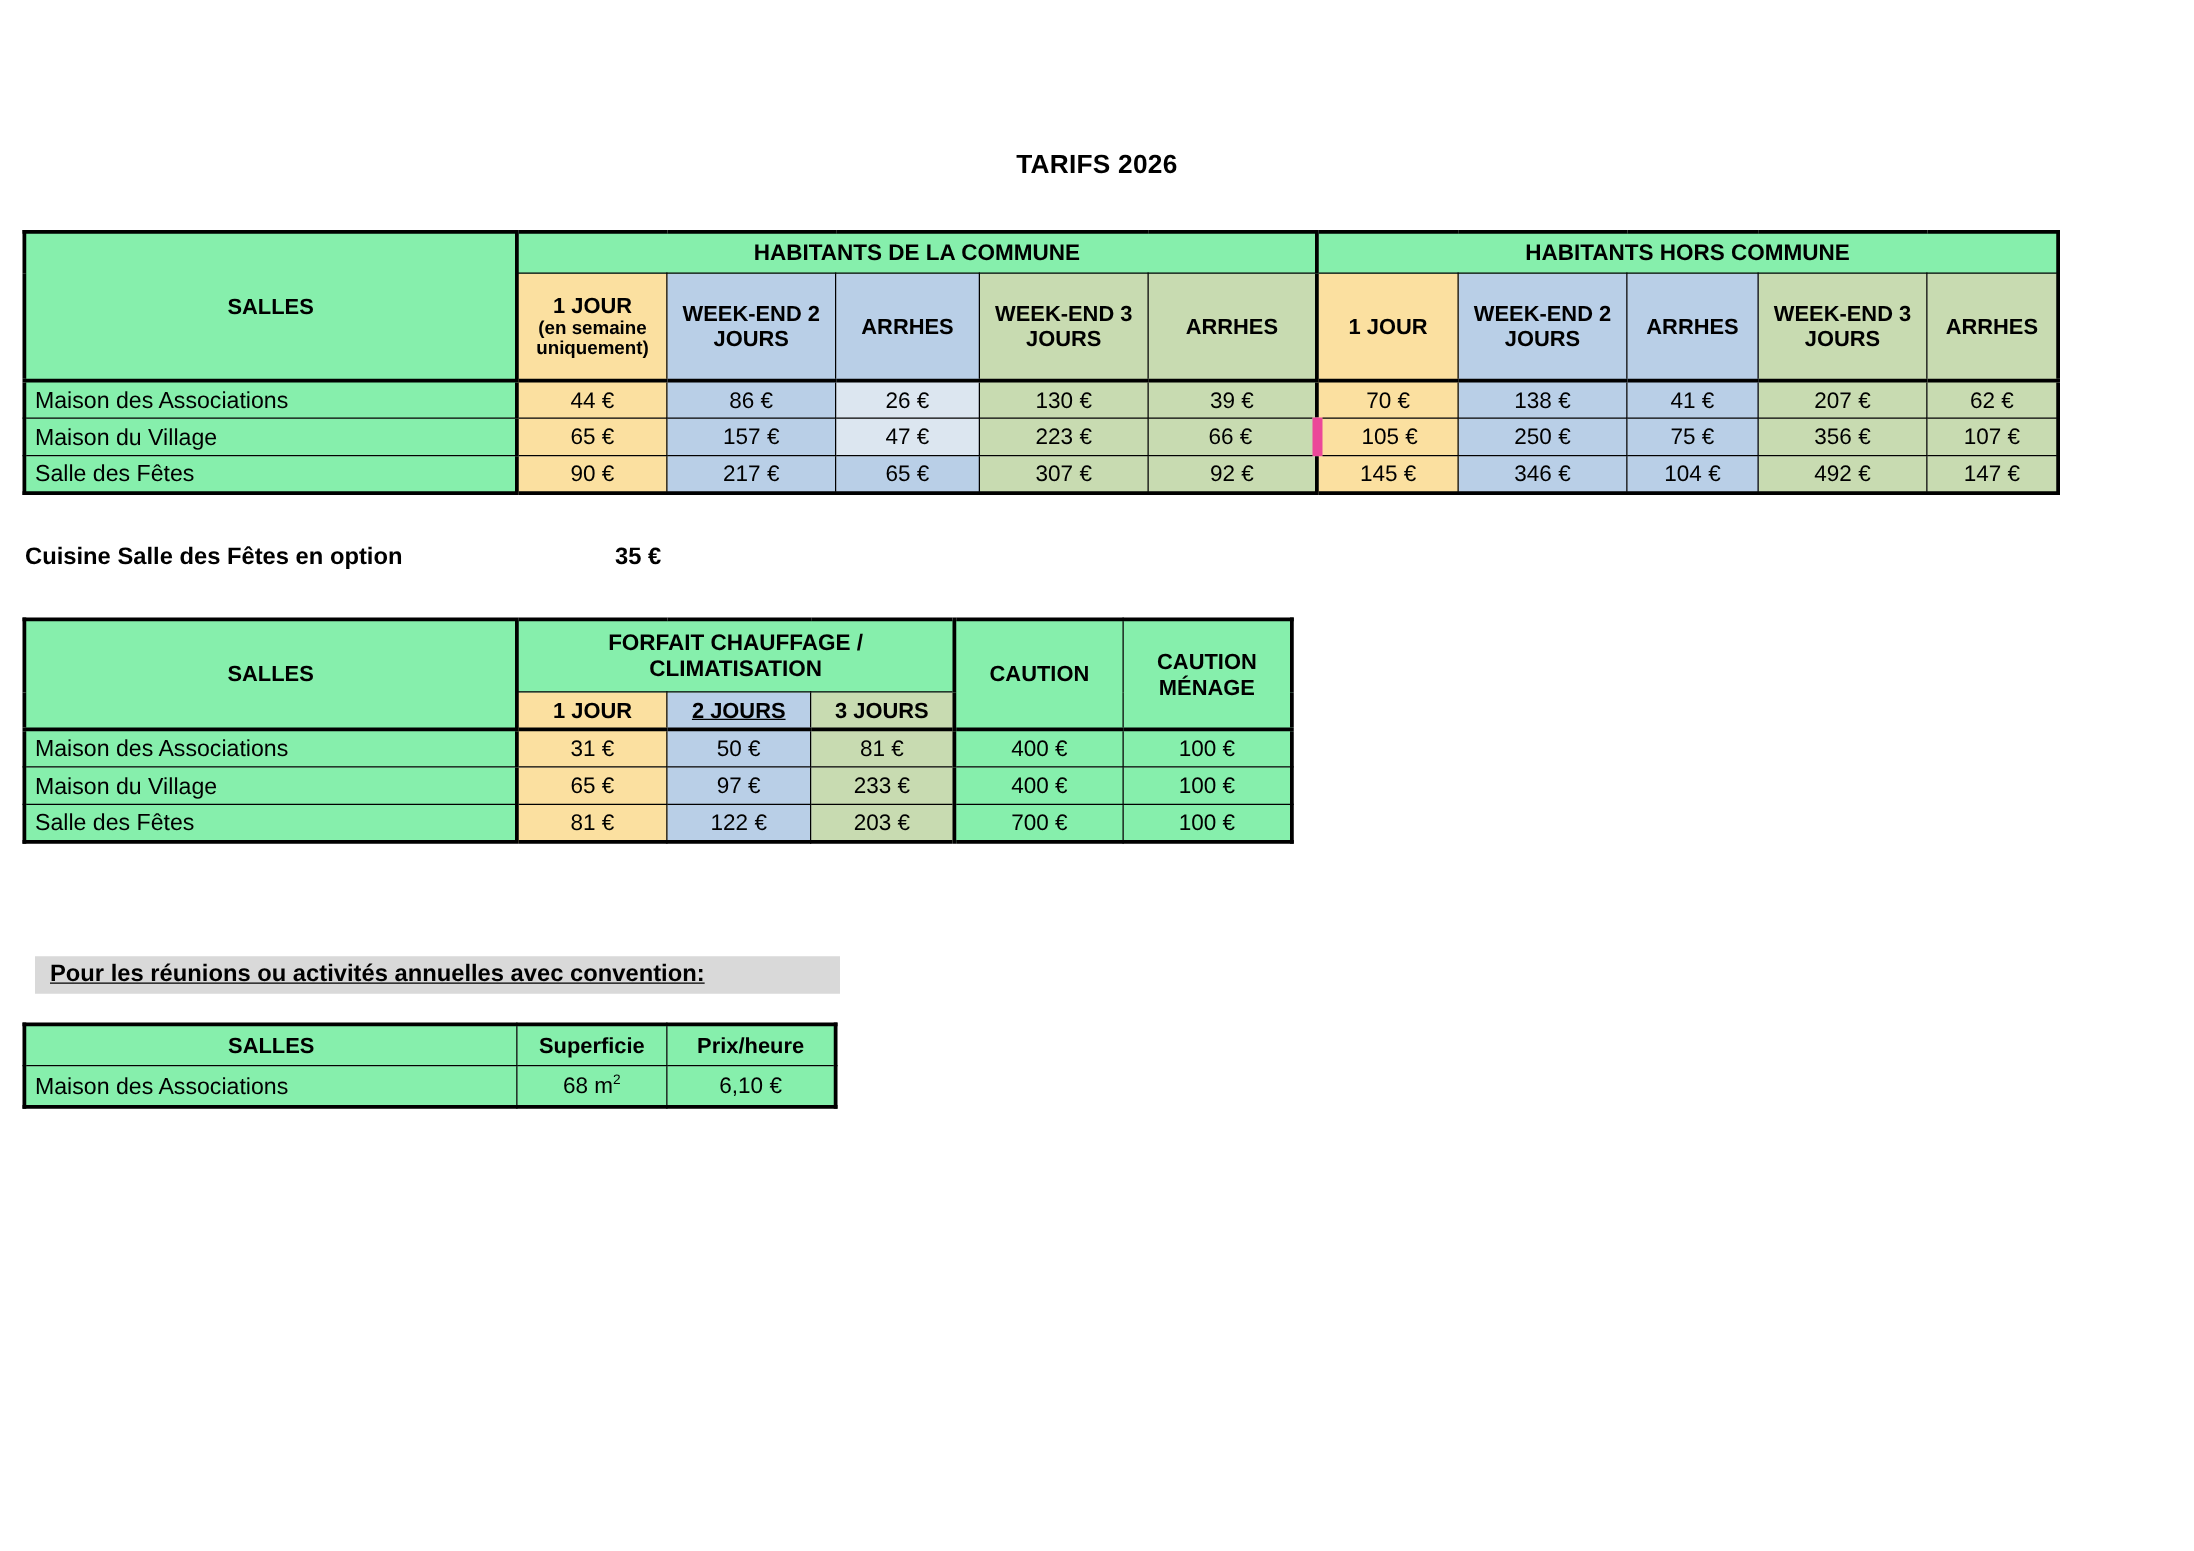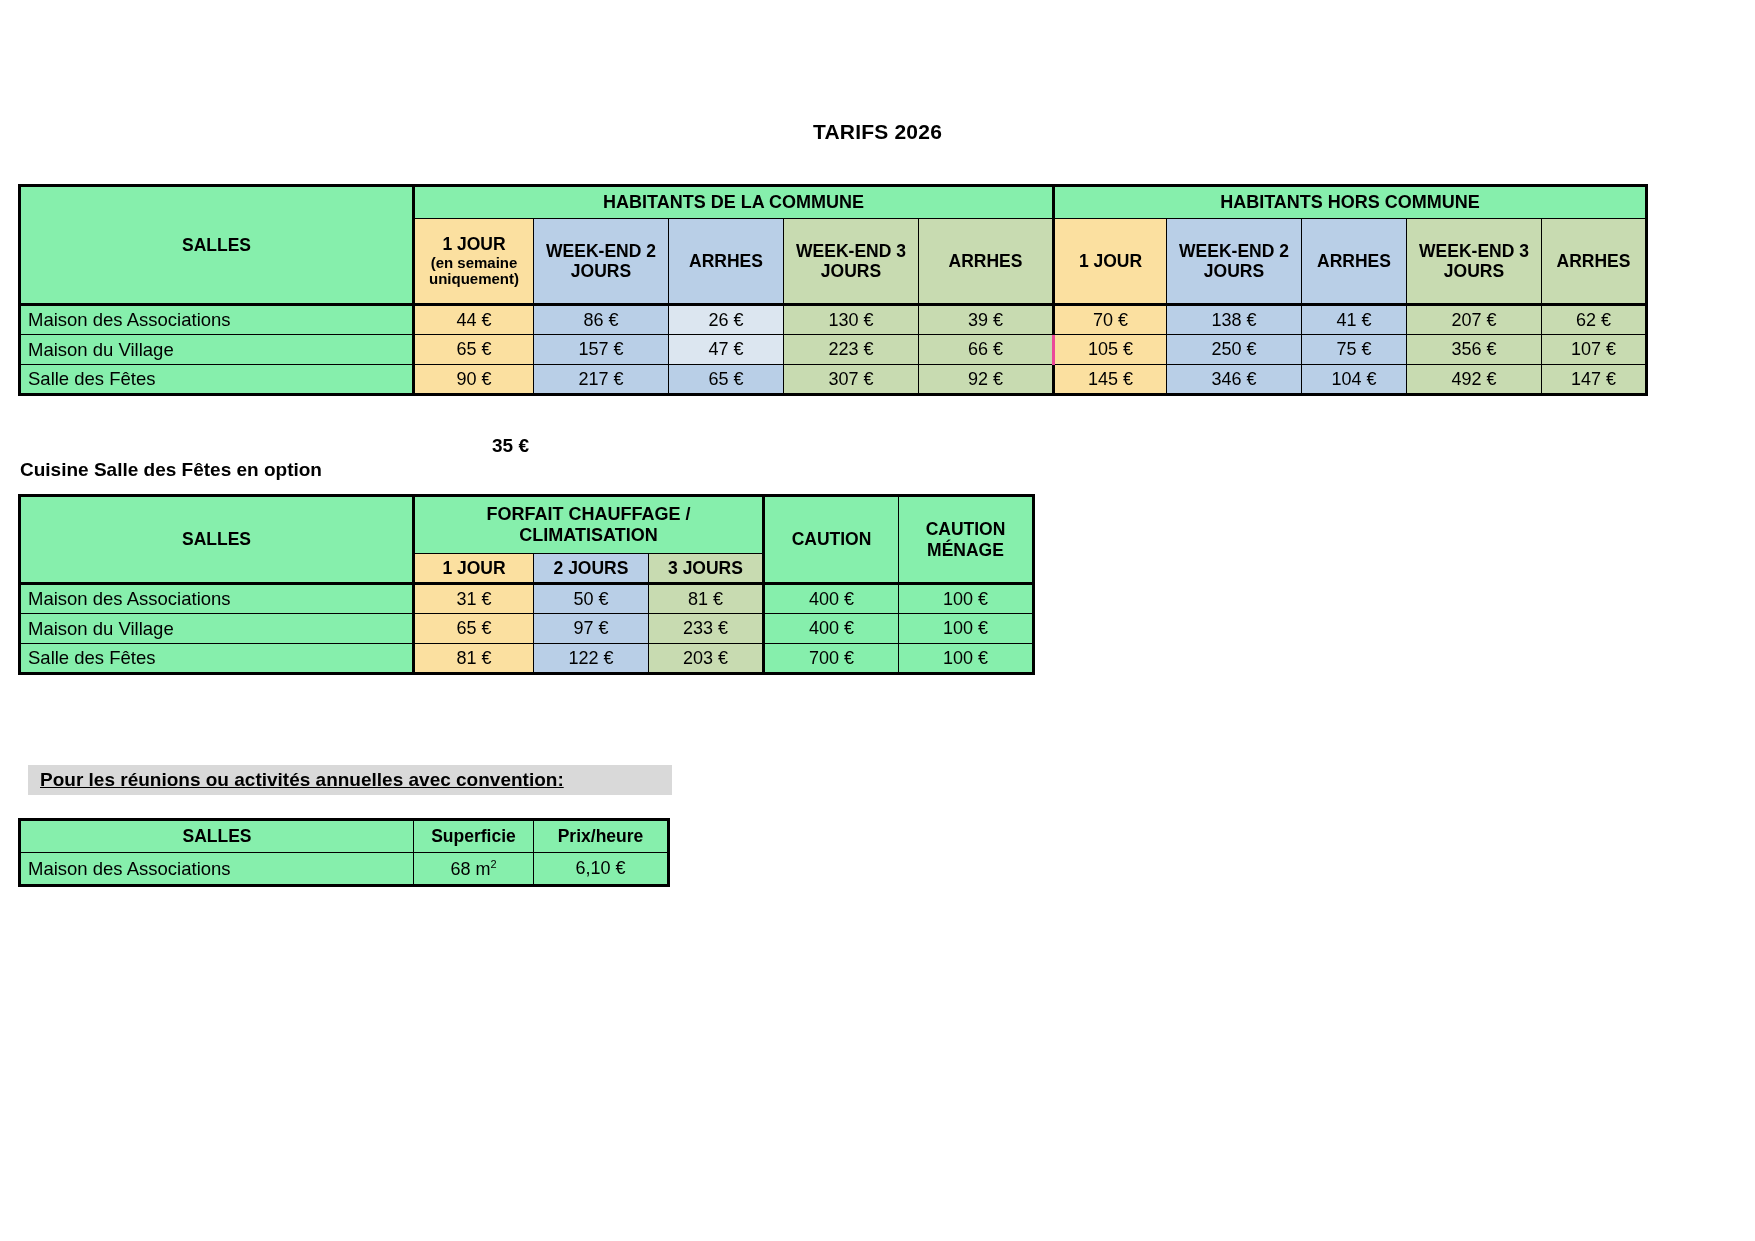--- a/index.html
+++ b/index.html
@@ -84,21 +84,21 @@
     position: absolute;
     left: 18px;
     top: 184px;
   }
   #table1 td { height: 30px; }
 
   
   .cuisine-line {
     position: absolute;
     left: 20px;
-    top: 459px;
+    top: 435px;
     font-size: 19px;
     font-weight: bold;
   }
   .cuisine-price {
     position: absolute;
     left: 492px;
     top: 435px;
     font-size: 19px;
     font-weight: bold;
   }
@@ -194,21 +194,21 @@
         <td class="c-green" style="border-top:3px solid #000;">207 €</td>
         <td class="c-green" style="border-top:3px solid #000;text-align:center;">62 €</td>
       </tr>
 
       <tr>
         <td class="c-white rowname" style="border-right:3px solid #000;">Maison du Village</td>
         <td class="c-yellow">65 €</td>
         <td class="c-blue">157 €</td>
         <td class="c-bluelt">47 €</td>
         <td class="c-green">223 €</td>
-        <td class="c-green" style="border-right:3px solid #ec4899;">66 €</td>
+        <td class="c-green" style="border-right:8px solid #ec4899;">66 €</td>
         <td class="c-yellow">105 €</td>
         <td class="c-blue">250 €</td>
         <td class="c-blue">75 €</td>
         <td class="c-green">356 €</td>
         <td class="c-green">107 €</td>
       </tr>
 
       <tr>
         <td class="c-white rowname" style="border-right:3px solid #000;">Salle des Fêtes</td>
         <td class="c-yellow">90 €</td>
@@ -241,21 +241,21 @@
       </colgroup>
       <tbody>
           <tr>
         <td rowspan="2" class="c-white hdr" style="height:58px; border-right:3px solid #000;">SALLES</td>
         <td colspan="3" class="c-white hdr-group" style="height:58px; border-right:3px solid #000;">FORFAIT CHAUFFAGE / CLIMATISATION</td>
         <td rowspan="2" class="c-white hdr" style="height:58px;">CAUTION</td>
         <td rowspan="2" class="c-white hdr" style="height:58px; padding:0 10px;">CAUTION MÉNAGE</td>
       </tr>
       <tr>
         <td class="c-yellow hdr" style="height:30px;">1 JOUR</td>
-        <td class="c-blue hdr" style="height:30px;">2 JOURS</td>
+        <td class="c-blue hdr" style="height:30px;text-decoration:underline;">2 JOURS</td>
         <td class="c-green hdr" style="height:30px; border-right:3px solid #000;">3 JOURS</td>
       </tr>
 
       <tr>
         <td class="c-white rowname" style="border-top:3px solid #000; border-right:3px solid #000;">Maison des Associations</td>
         <td class="c-yellow" style="border-top:3px solid #000;">31 €</td>
         <td class="c-blue" style="border-top:3px solid #000;">50 €</td>
         <td class="c-green" style="border-top:3px solid #000; border-right:3px solid #000;">81 €</td>
         <td class="c-white" style="border-top:3px solid #000;">400 €</td>
         <td class="c-white" style="border-top:3px solid #000;">100 €</td>

